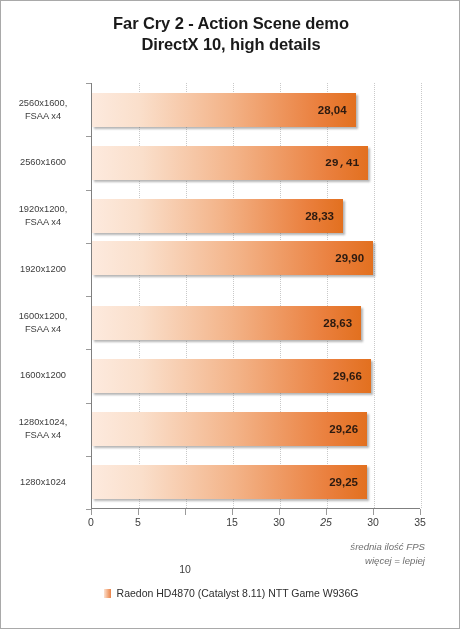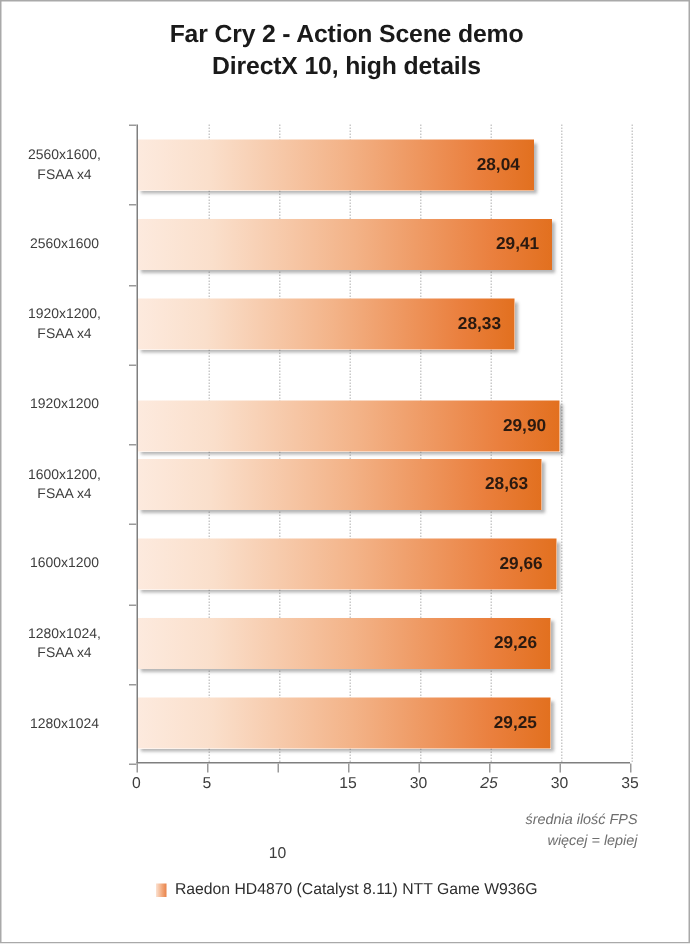--- a/index.html
+++ b/index.html
@@ -248,31 +248,31 @@
         <div class="gridline" style="left: 235px;"></div>
         <div class="gridline" style="left: 282px;"></div>
         <div class="gridline" style="left: 329px;"></div>
       </div>
     <div id="bars-layer">
         <div class="bar-slot" style="top: 0px;">
           <div class="bar" title="2560x1600, FSAA x4: 28,04" style="width: 263.576px;">
             <span class="bar-value">28,04</span>
           </div>
         </div>
-        <div class="bar-slot" style="top: 53.25px;">
+        <div class="bar-slot" style="top: 53.25px; font-family: Liberation Mono, monospace;">
           <div class="bar" title="2560x1600: 29,41" style="width: 276.454px;">
             <span class="bar-value">29,41</span>
           </div>
         </div>
         <div class="bar-slot" style="top: 106.5px;">
           <div class="bar" title="1920x1200, FSAA x4: 28,33" style="width: 251px;">
             <span class="bar-value">28,33</span>
           </div>
         </div>
-        <div class="bar-slot" style="top: 174px;">
+        <div class="bar-slot" style="top: 148px;">
           <div class="bar" title="1920x1200: 29,90" style="width: 281.06px;">
             <span class="bar-value">29,90</span>
           </div>
         </div>
         <div class="bar-slot" style="top: 213px;">
           <div class="bar" title="1600x1200, FSAA x4: 28,63" style="width: 269.122px;">
             <span class="bar-value">28,63</span>
           </div>
         </div>
         <div class="bar-slot" style="top: 266.25px;">

